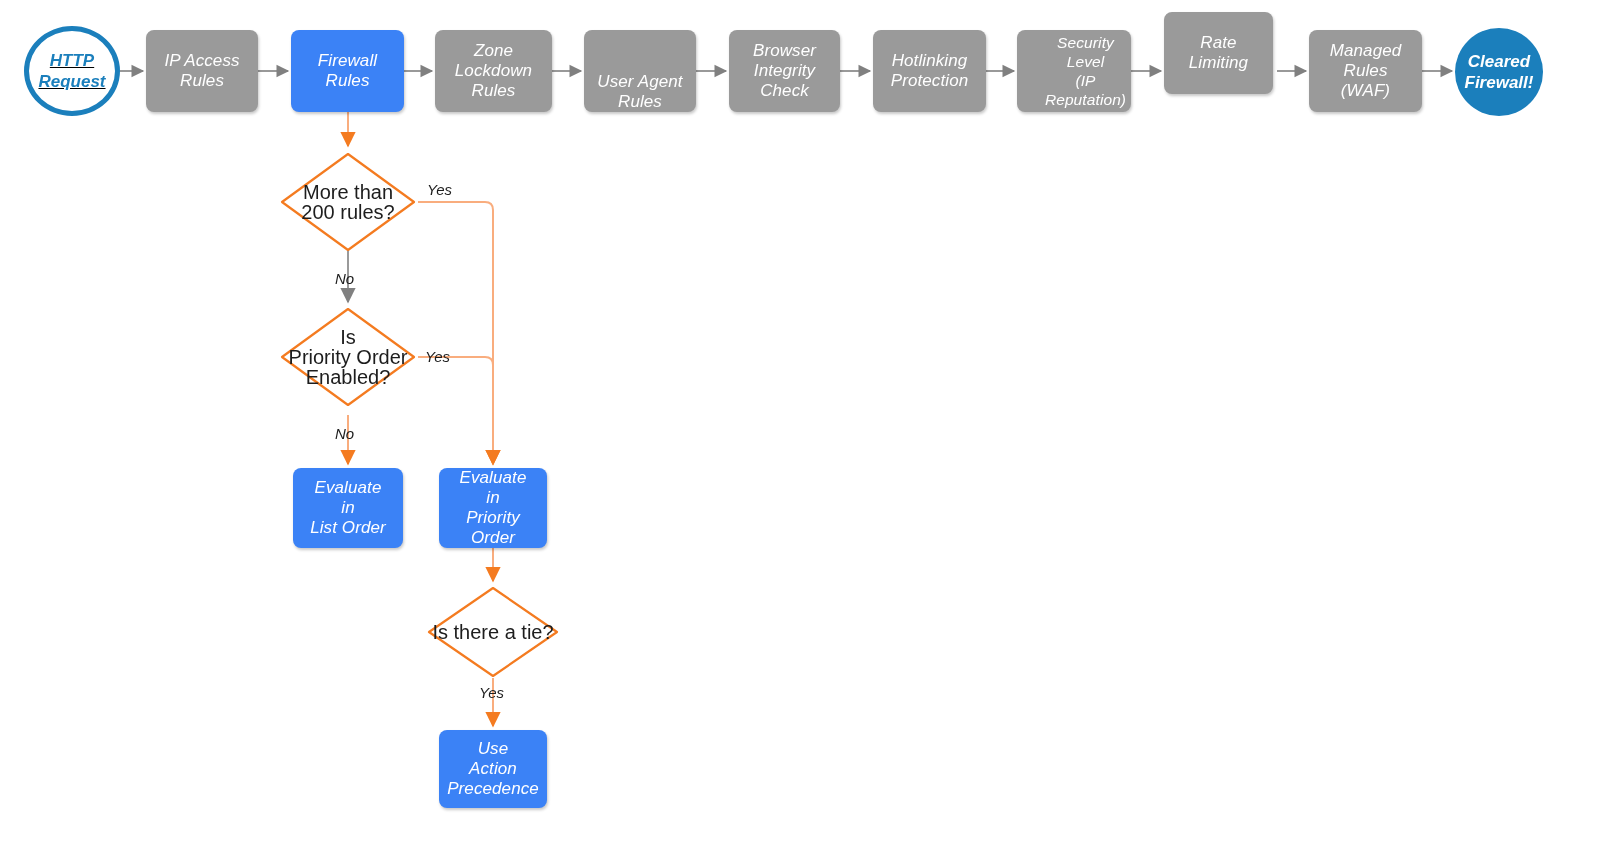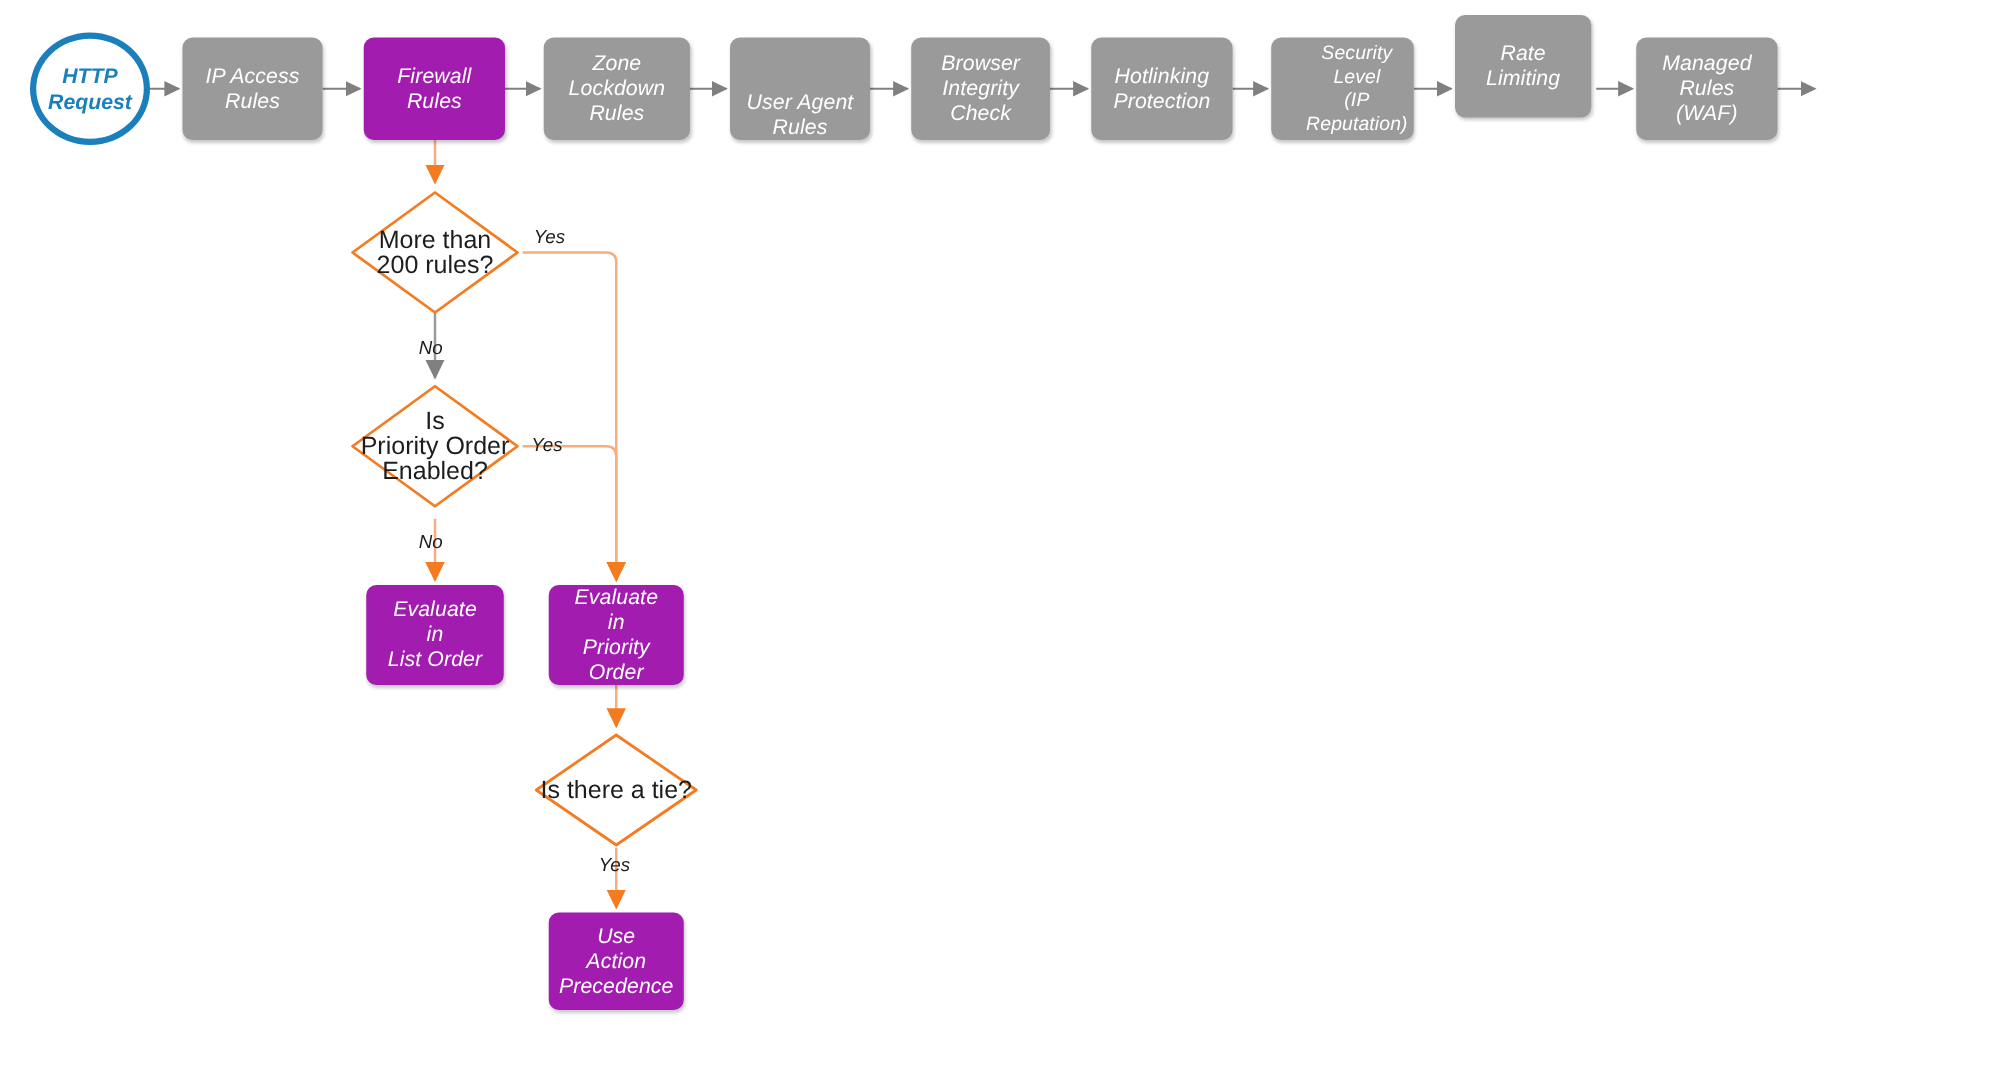--- a/index.html
+++ b/index.html
@@ -42,21 +42,21 @@
   }
   .proc .lbl {
     font-style: italic;
     font-size: 17px;
     line-height: 20px;
     color: #ffffff;
     letter-spacing: 0.1px;
     padding: 0 6px;
   }
   .gray { background: #9a9a9a; }
-  .orange { background: #a21caf; }
+  .orange { background: #3b82f6; }
 
   
   .term {
     border-radius: 50%;
   }
   .term .lbl {
     font-style: italic;
     font-weight: bold;
     font-size: 17px;
     line-height: 21px;
@@ -135,21 +135,21 @@
 
     <path d="M418,202 L485,202 Q493,202 493,210 L493,464" stroke="#f9ad7e" stroke-width="2" fill="none" marker-end="url(#arrow-orange)"></path>
 
     <path d="M418,357 L485,357 Q493,357 493,365 L493,464" stroke="#f9ad7e" stroke-width="2" fill="none" marker-end="url(#arrow-orange)"></path>
 
     <line x1="493" y1="548" x2="493" y2="581" stroke="#f9ad7e" stroke-width="2" fill="none" marker-end="url(#arrow-orange)"></line>
 
     <line x1="493" y1="678" x2="493" y2="726" stroke="#f9ad7e" stroke-width="2" fill="none" marker-end="url(#arrow-orange)"></line>
   </svg>
 
-  <div class="node term term-start" style="left:24px; top:26px; width:96px; height:90px;">
+  <div class="node term term-start" style="left:24px; top:26px; width:96px; height:90px;text-decoration:underline;">
     <span class="lbl" style="white-space:pre-line;">HTTP
 Request</span>
   </div>
 
   <div class="node proc gray" style="left:146px; top:30px; width:112px; height:82px;">
     <span class="lbl" style="white-space:pre-line;">IP Access
 Rules</span>
   </div>
 
   <div class="node proc orange" style="left:291px; top:30px; width:113px; height:82px;">
@@ -189,20 +189,24 @@
     <span class="lbl" style="white-space:pre-line;">Rate
 Limiting</span>
   </div>
 
   <div class="node proc gray" style="left:1309px; top:30px; width:113px; height:82px;">
     <span class="lbl" style="white-space:pre-line;">Managed
 Rules
 (WAF)</span>
   </div>
 
+  <div class="node term term-end" style="left:1455px; top:28px; width:88px; height:88px;">
+    <span class="lbl" style="white-space:pre-line;">Cleared
+Firewall!</span>
+  </div>
 
   <div class="decision" style="left:278px; top:150px; width:140px; height:104px;">
     <svg width="140" height="104" viewBox="0 0 140 104">
       <path d="M70,4 L136,52 L70,100 L4,52 Z" fill="#ffffff" stroke="#f47b20" stroke-width="2.2" stroke-linejoin="round"></path>
     </svg>
     <span class="lbl" style="white-space:pre-line;">More than
 200 rules?</span>
   </div>
 
   <div class="decision" style="left:278px; top:305px; width:140px; height:104px;">

